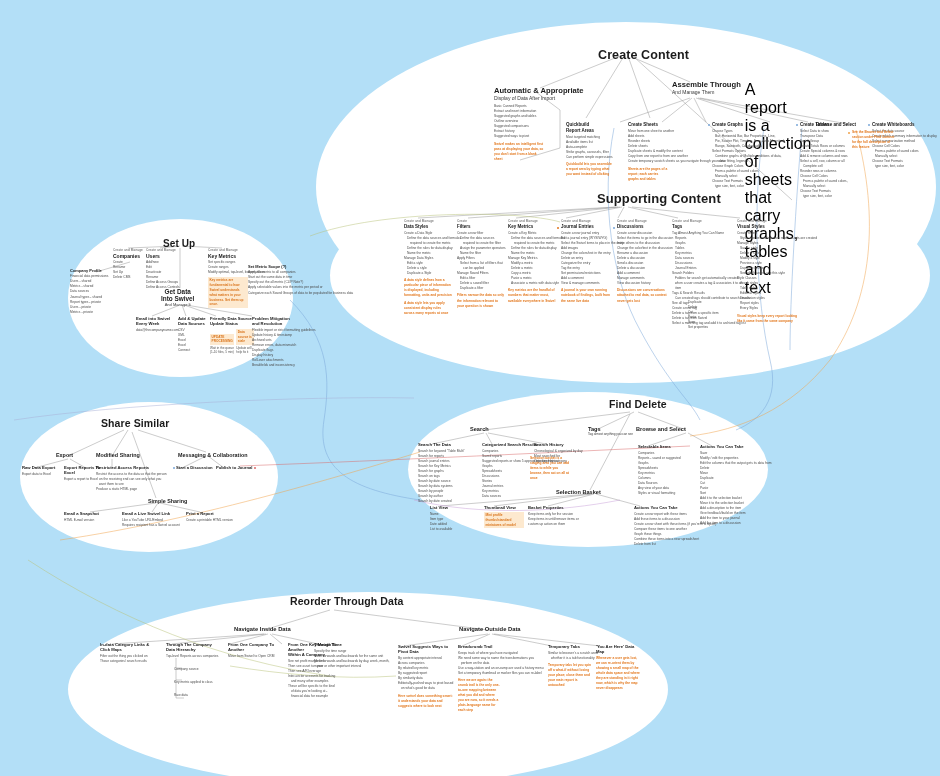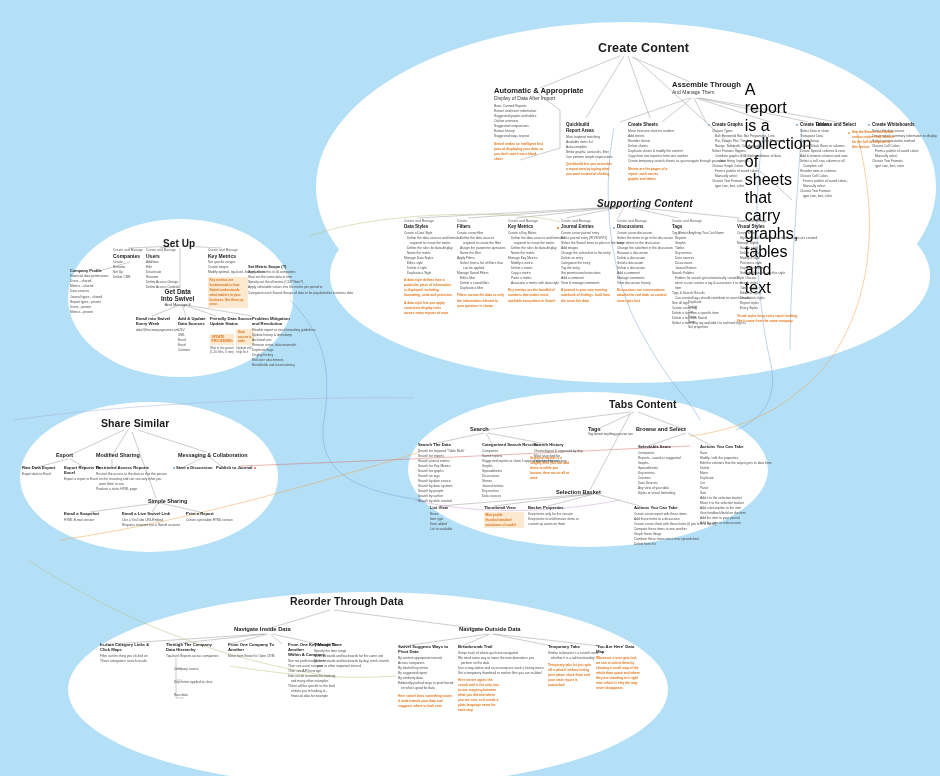--- a/index.html
+++ b/index.html
@@ -24,21 +24,21 @@
   }
   .node { position: absolute; }
   
   .root-title {
     font-weight: bold;
     color: #1b1b1b;
     letter-spacing: .1px;
     white-space: nowrap;
     font-size: 11.5px;
   }
-  .root-title.big { font-size: 12.5px; }
+  .root-title.big { font-size: 12.5px; margin-top: 7px; }
   
   .branch-title {
     font-weight: bold;
     color: #1b1b1b;
     white-space: nowrap;
     font-size: 7.6px;
   }
   .branch-sub {
     font-size: 5px; color: #3a3a3a; white-space: nowrap;
   }
@@ -316,21 +316,21 @@
   <div class="node leaf" style="left:816px; top:122px; width:60px;">
     <div class="lt">Browse and Select</div>
   </div>
   <div class="node leaf" style="left:852px; top:130px; width:44px;">
     <span class="dot" style="left:-4px; top:2px; background:#f0a24a;"></span>
     <ul class="note" style="margin-top:0;">
       <li>See the Browse and Select section under Find Content for the full description of this feature</li>
     </ul>
   </div>
 
-  <div class="node root-title" style="left:597px; top:198px; font-size:10px;font-style:italic;">Supporting Content</div>
+  <div class="node root-title" style="left:597px; top:191px; font-size:13px;">Supporting Content</div>
 
   <div class="node leaf" style="left:404px; top:219px; width:48px;">
     <div class="kicker">Create and Manage</div>
     <div class="lt">Data Styles</div>
     <ul>
       <li>Create a Data Style</li>
       <li class="ind">Define the data sources and formulas</li>
       <li class="ind2">required to create the metric</li>
       <li class="ind">Define the rules for data display</li>
       <li class="ind">Name the metric</li>
@@ -666,21 +666,21 @@
       <li>Requires recipient has a Swivel account</li>
     </ul>
   </div>
   <div class="node leaf" style="left:186px; top:511px; width:50px;">
     <div class="lt" style="font-size:4.2px;">Print a Report</div>
     <ul>
       <li>Create a printable HTML version</li>
     </ul>
   </div>
 
-  <div class="node root-title" style="left:609px; top:398px; font-size:10.5px;">Tabs Content</div>
+  <div class="node root-title" style="left:609px; top:398px; font-size:10.5px;">Find Delete</div>
 
   <div class="node" style="left:470px; top:426px;">
     <div class="branch-title" style="font-size:5.6px;">Search</div>
   </div>
   <div class="node leaf" style="left:418px; top:442px; width:46px;">
     <div class="lt" style="font-size:4.2px;">Search The Data</div>
     <ul>
       <li>Search for keyword "Table Multi"</li>
       <li>Search for reports</li>
       <li>Search journal entries</li>

